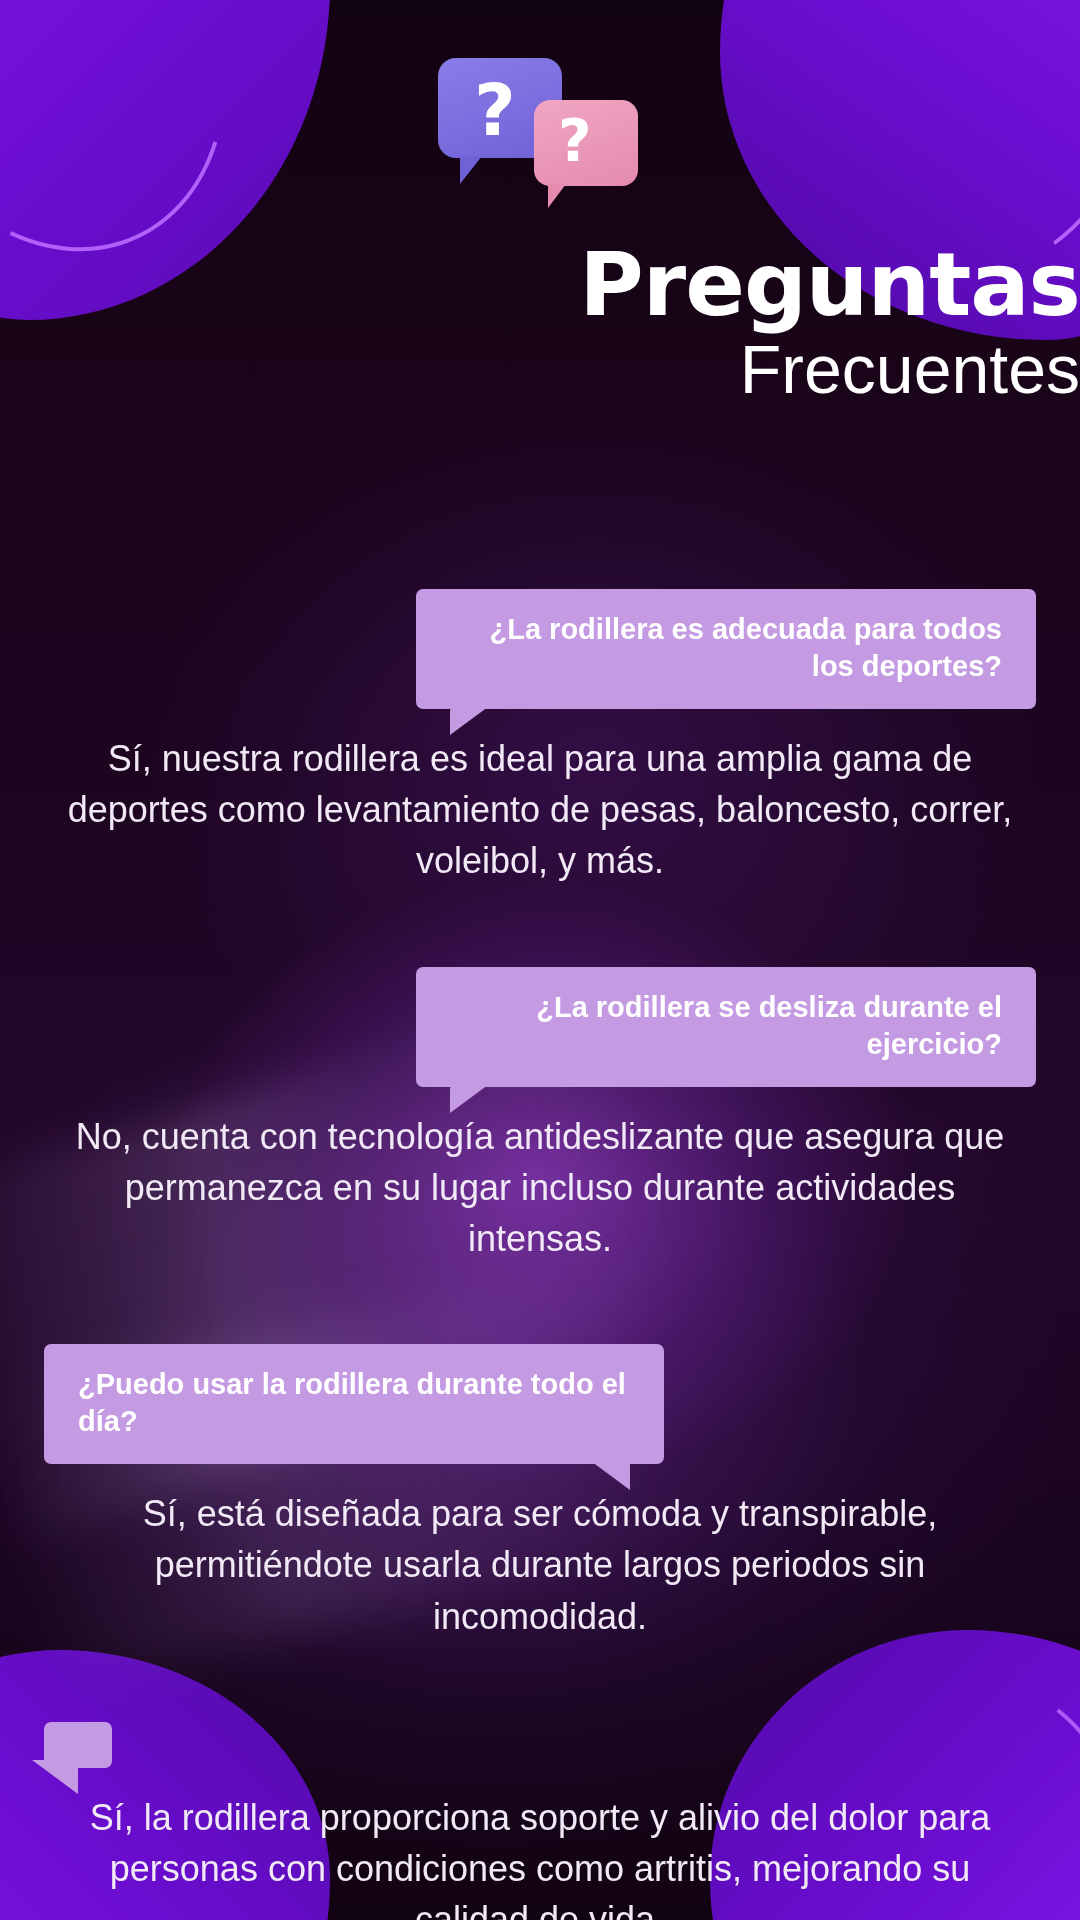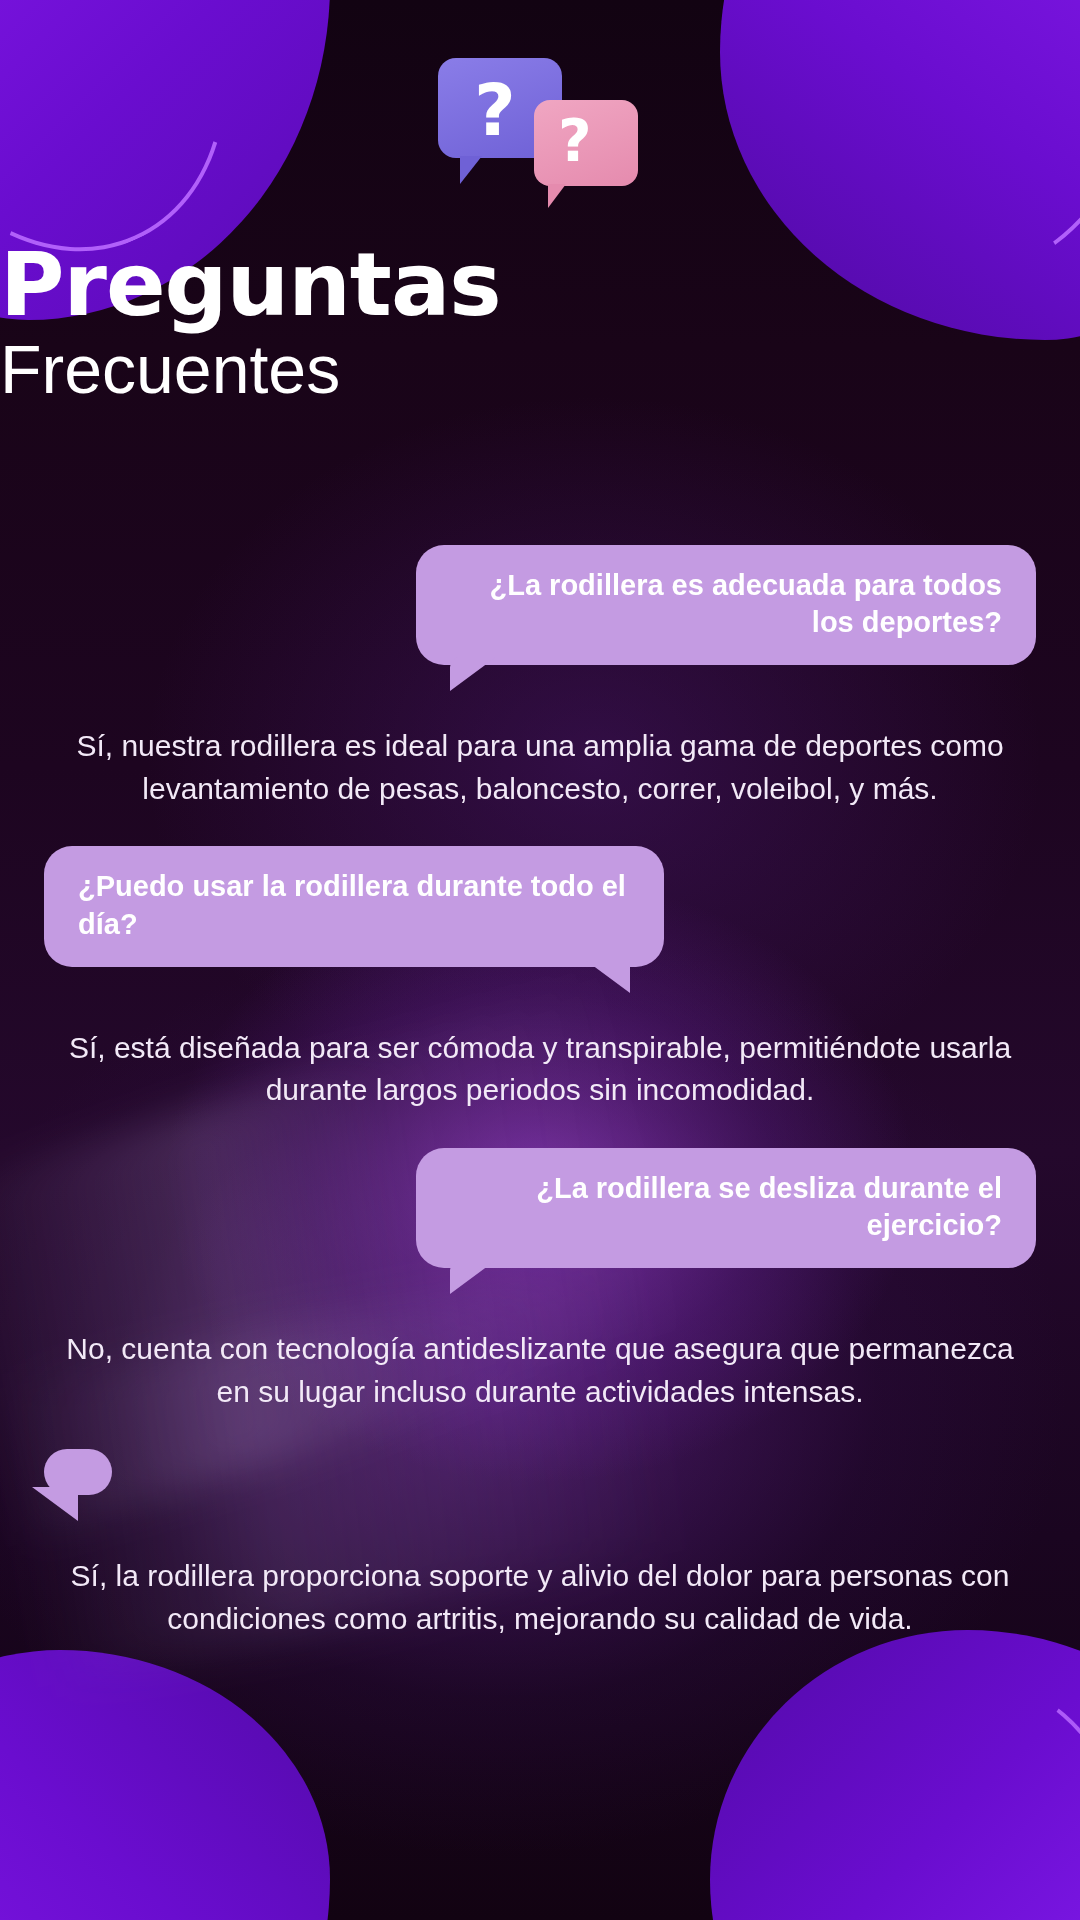--- a/index.html
+++ b/index.html
@@ -149,21 +149,21 @@
     line-height: 1;
     font-family: "DejaVu Sans", sans-serif;
   }
   .q-mark.big { left: 36px; top: 16px; font-size: 72px; }
   .q-mark.small { left: 24px; top: 12px; font-size: 58px; }
 
   .title-block {
     position: absolute;
     left: 0; right: 0;
     top: 240px;
-    text-align: left;
+    text-align: right;
     color: #ffffff;
   }
   .title-line1 {
     font-family: "DejaVu Sans", sans-serif;
     font-weight: 700;
     font-size: 88px;
     letter-spacing: -1px;
     line-height: 1.02;
   }
   .title-line2 {
@@ -187,27 +187,28 @@
   .faq-item:last-child { margin-bottom: 0; }
 
   .bubble-row { display: flex; }
   .bubble-row.right { justify-content: flex-end; }
   .bubble-row.left { justify-content: flex-start; }
 
   .q-bubble {
     position: relative;
     background: #c49be2;
     color: #ffffff;
-    border-radius: 28px;
+    border-radius: 7px;
     padding: 22px 34px 24px 34px;
     font-size: 29px;
     font-weight: 700;
     line-height: 1.28;
     max-width: 620px;
     box-sizing: border-box;
+    margin-top: 44px;
   }
   .q-bubble.align-right { text-align: right; }
   .q-bubble.align-left { text-align: left; }
 
   .q-bubble .tail {
     position: absolute;
     bottom: -26px;
     width: 0; height: 0;
     border-top: 34px solid #c49be2;
   }
@@ -215,23 +216,23 @@
     left: 34px;
     border-right: 46px solid transparent;
     border-top-left-radius: 10px;
   }
   .q-bubble.tail-right .tail {
     right: 34px;
     border-left: 46px solid transparent;
   }
 
   .answer {
-    margin-top: 60px;
+    margin-top: 24px;
     color: #f2e9f7;
-    font-size: 30px;
+    font-size: 36px;
     line-height: 1.42;
     text-align: center;
     padding: 0 10px;
   }
   .answer.pad-wide { padding: 0 2px; }
 </style>
 </head>
 <body>
 
 <div class="page">
@@ -268,40 +269,40 @@
       <div class="bubble-row right">
         <div class="q-bubble align-right tail-left">
           <span>¿La rodillera es adecuada para todos los deportes?</span>
           <span class="tail"></span>
         </div>
       </div>
       <div class="answer">Sí, nuestra rodillera es ideal para una amplia gama de deportes como levantamiento de pesas, baloncesto, correr, voleibol, y más.</div>
     </div>
 
     <div class="faq-item">
+      <div class="bubble-row right">
+        <div class="q-bubble align-right tail-left">
+          <span>¿La rodillera se desliza durante el ejercicio?</span>
+          <span class="tail"></span>
+        </div>
+      </div>
+      <div class="answer">No, cuenta con tecnología antideslizante que asegura que permanezca en su lugar incluso durante actividades intensas.</div>
+    </div>
+
+    <div class="faq-item">
       <div class="bubble-row left">
         <div class="q-bubble align-left tail-right">
           <span>¿Puedo usar la rodillera durante todo el día?</span>
           <span class="tail"></span>
         </div>
       </div>
       <div class="answer pad-wide">Sí, está diseñada para ser cómoda y transpirable, permitiéndote usarla durante largos periodos sin incomodidad.</div>
     </div>
 
     <div class="faq-item">
-      <div class="bubble-row right">
-        <div class="q-bubble align-right tail-left">
-          <span>¿La rodillera se desliza durante el ejercicio?</span>
-          <span class="tail"></span>
-        </div>
-      </div>
-      <div class="answer">No, cuenta con tecnología antideslizante que asegura que permanezca en su lugar incluso durante actividades intensas.</div>
-    </div>
-
-    <div class="faq-item">
       <div class="bubble-row left">
         <div class="q-bubble align-left tail-right">
           <span class="tail"></span>
         </div>
       </div>
       <div class="answer">Sí, la rodillera proporciona soporte y alivio del dolor para personas con condiciones como artritis, mejorando su calidad de vida.</div>
     </div>
 
   </div>
 </div>

